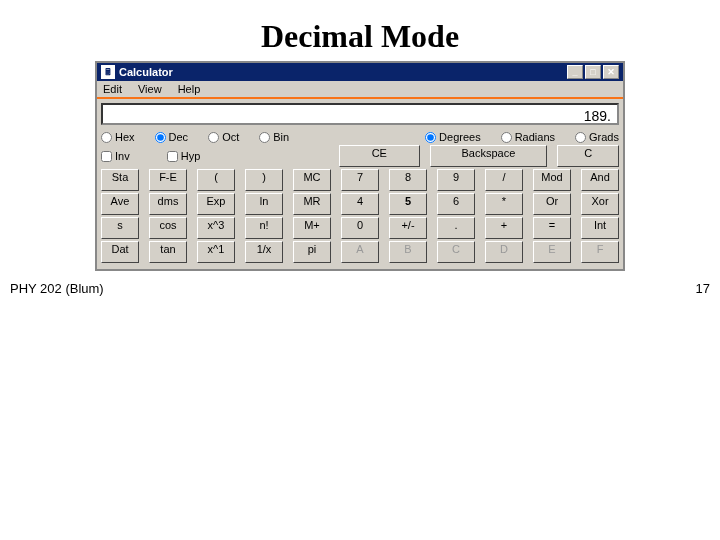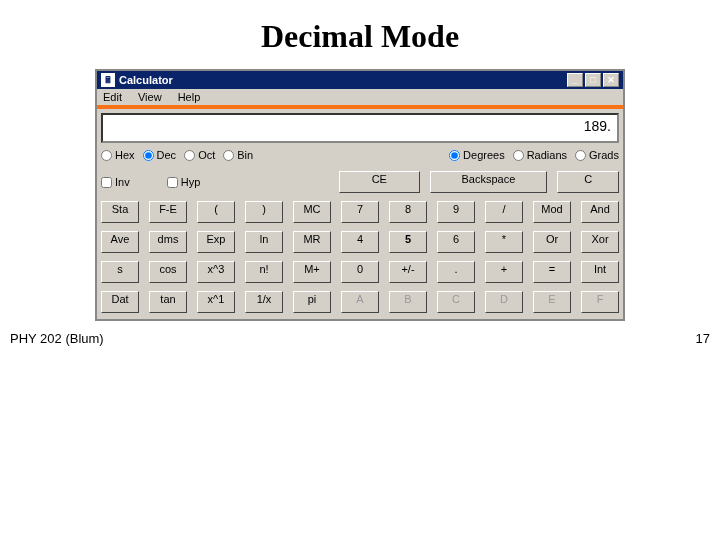--- a/index.html
+++ b/index.html
@@ -8,21 +8,21 @@
       font-family: Arial, sans-serif;
       width: 720px;
       height: 540px;
       position: relative;
       overflow: hidden;
     }
     .page-title {
       text-align: center;
       font-size: 32px;
       font-weight: bold;
-      padding: 18px 0 14px 0;
+      padding: 18px 0 6px 0;
       font-family: 'Times New Roman', serif;
     }
     .calc-window {
       position: relative;
       margin: 0 auto;
       width: 530px;
       border: 2px solid #888;
       background: #d4d0c8;
       font-family: 'Arial', sans-serif;
       font-size: 11px;
@@ -67,62 +67,61 @@
       text-align: center;
       line-height: 12px;
       cursor: pointer;
     }
     .calc-menubar {
       background: #d4d0c8;
       padding: 2px 4px;
       display: flex;
       gap: 12px;
       font-size: 11px;
-      border-bottom: 4px solid #f97316;
+      border-bottom: 2px solid #f97316;
     }
     .menu-item {
       cursor: pointer;
       padding: 0 2px;
     }
     .calc-display {
       background: #d4d0c8;
       padding: 2px 6px;
       text-align: right;
       font-size: 14px;
       border: inset 2px #888;
       margin: 4px 4px 2px 4px;
       background: #fff;
-      height: 30px;
+      height: 22px;
       line-height: 18px;
     }
     .calc-body {
       padding: 2px 4px 4px 4px;
     }
     .radio-row {
       display: flex;
       align-items: center;
-      gap: 8px;
+      gap: 20px;
       padding: 2px 0;
       font-size: 11px;
     }
     .radio-group {
       display: flex;
       align-items: center;
       gap: 3px;
     }
     input[type=radio], input[type=checkbox] {
       margin: 0;
       width: 11px;
       height: 11px;
     }
     .btn-row {
       display: flex;
       gap: 10px;
       margin-bottom: 2px;
-      margin-top: 8px;
     }
     .calc-btn {
       background: #d4d0c8;
       border: 1px solid;
       border-top-color: #fff;
       border-left-color: #fff;
       border-bottom-color: #444;
       border-right-color: #444;
       font-size: 11px;
       cursor: pointer;

